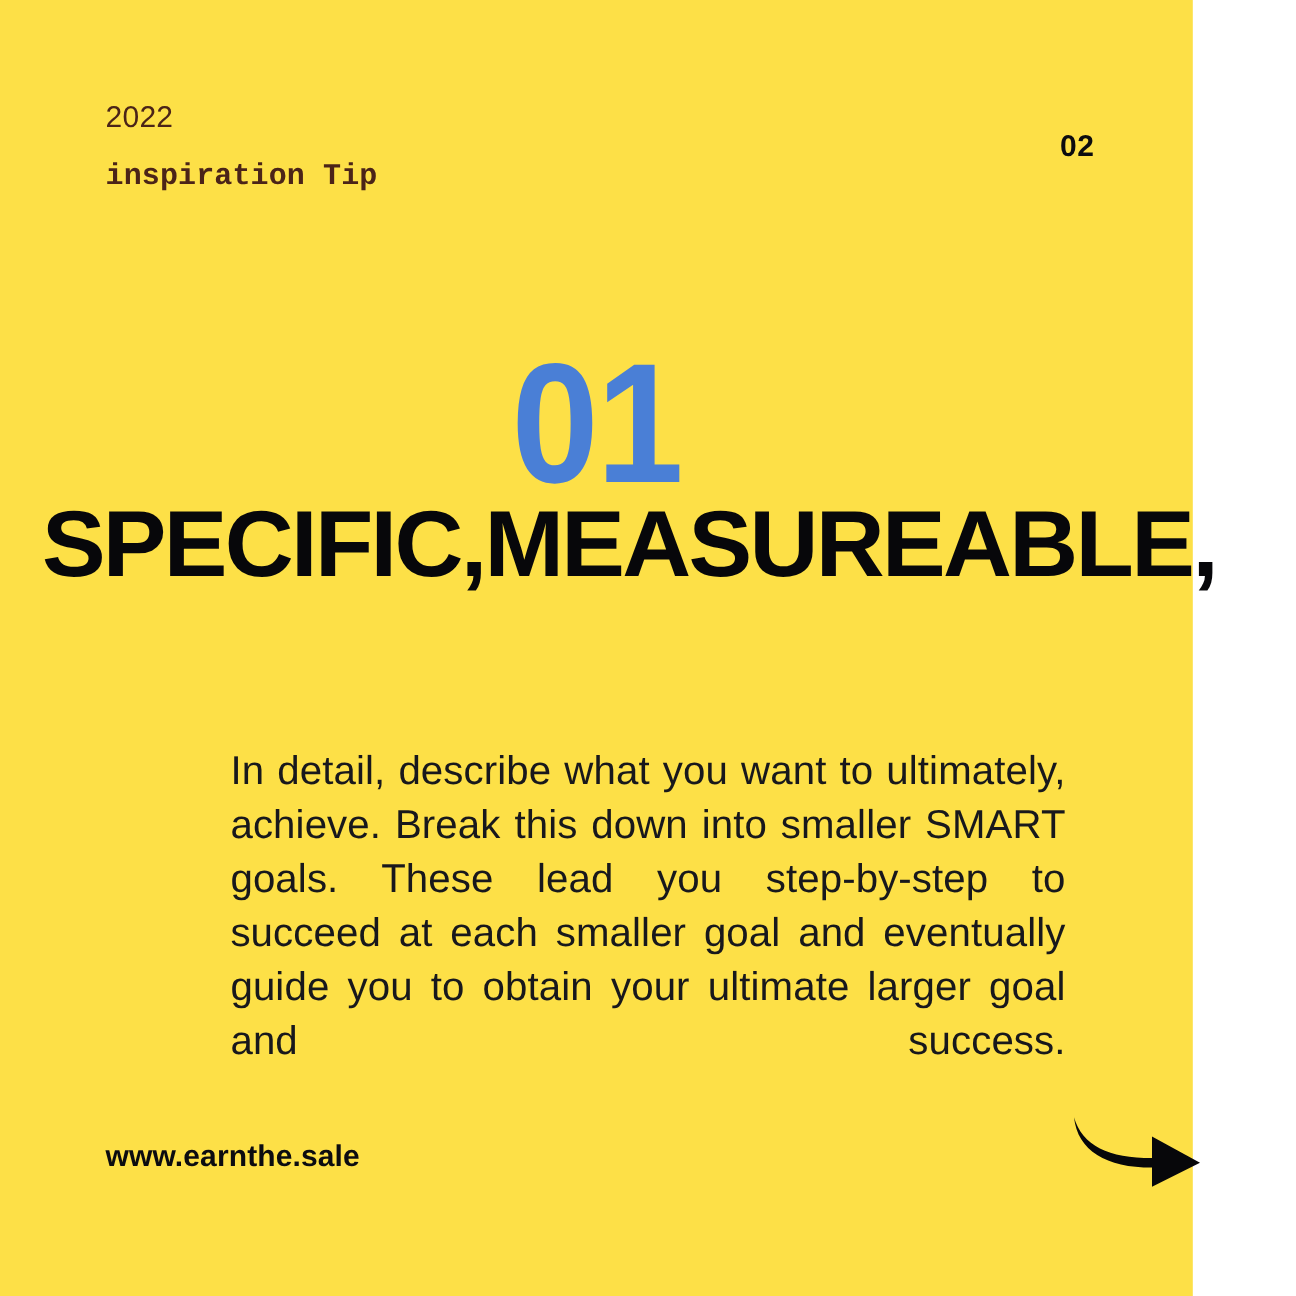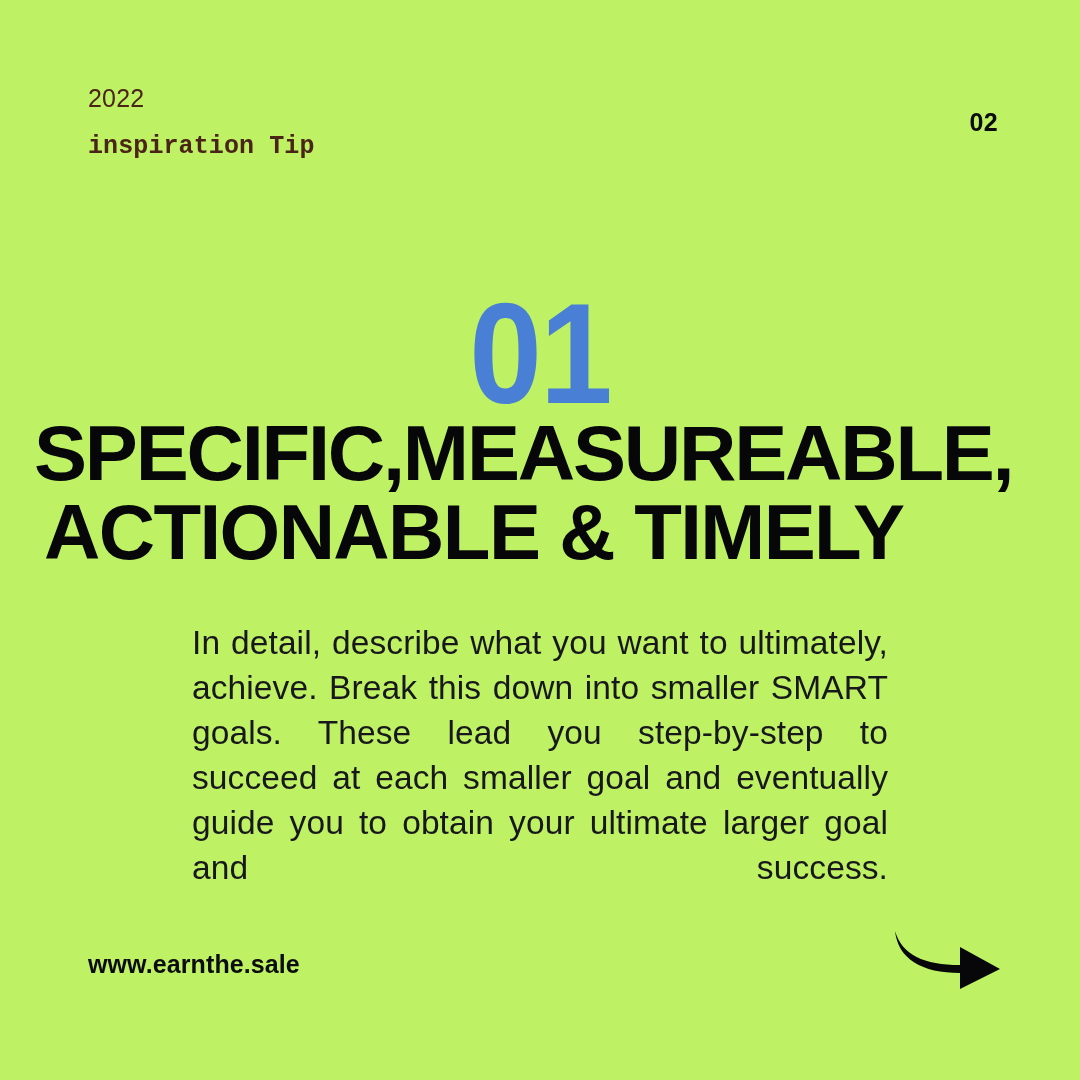--- a/index.html
+++ b/index.html
@@ -9,23 +9,23 @@
 
   body {
     width: 1080px;
     height: 1080px;
     overflow: hidden;
     font-family: "Liberation Sans", sans-serif;
   }
 
   #slide {
     position: relative;
-    width: 1080px;
+    width: 994px;
     height: 1080px;
-    background: #bef264;
+    background: #fde047;
     box-sizing: border-box;
   }
 
   
   .header-left {
     position: absolute;
     left: 88px;
     top: 86px;
     line-height: 1.0;
   }
@@ -165,21 +165,20 @@
     <span class="header-year">2022</span>
     <span class="header-tagline">inspiration Tip</span>
   </div>
 
   <div class="page-number">02</div>
 
   <div class="tip-number">01</div>
 
   <div class="headline">
     <span class="headline-line headline-line-1">SPECIFIC,MEASUREABLE,</span>
-    <span class="headline-line headline-line-2">ACTIONABLE &amp; TIMELY</span>
   </div>
 
   <div class="body-copy">In detail, describe what you want to ultimately, achieve. Break this down into smaller SMART goals. These lead you step-by-step to succeed at each smaller goal and eventually guide you to obtain your ultimate larger goal and success.</div>
 
   <div class="site-url">www.earnthe.sale</div>
 
   <div class="arrow-wrap">
     <svg viewBox="0 0 116 66" xmlns="http://www.w3.org/2000/svg" aria-hidden="true">
       <path d="M7 6 C 14 30, 36 40, 72 40 L 72 22 L 112 44 L 72 64 L 72 48 C 34 48, 10 34, 7 6 Z" fill="#07070a"></path>
     </svg>

